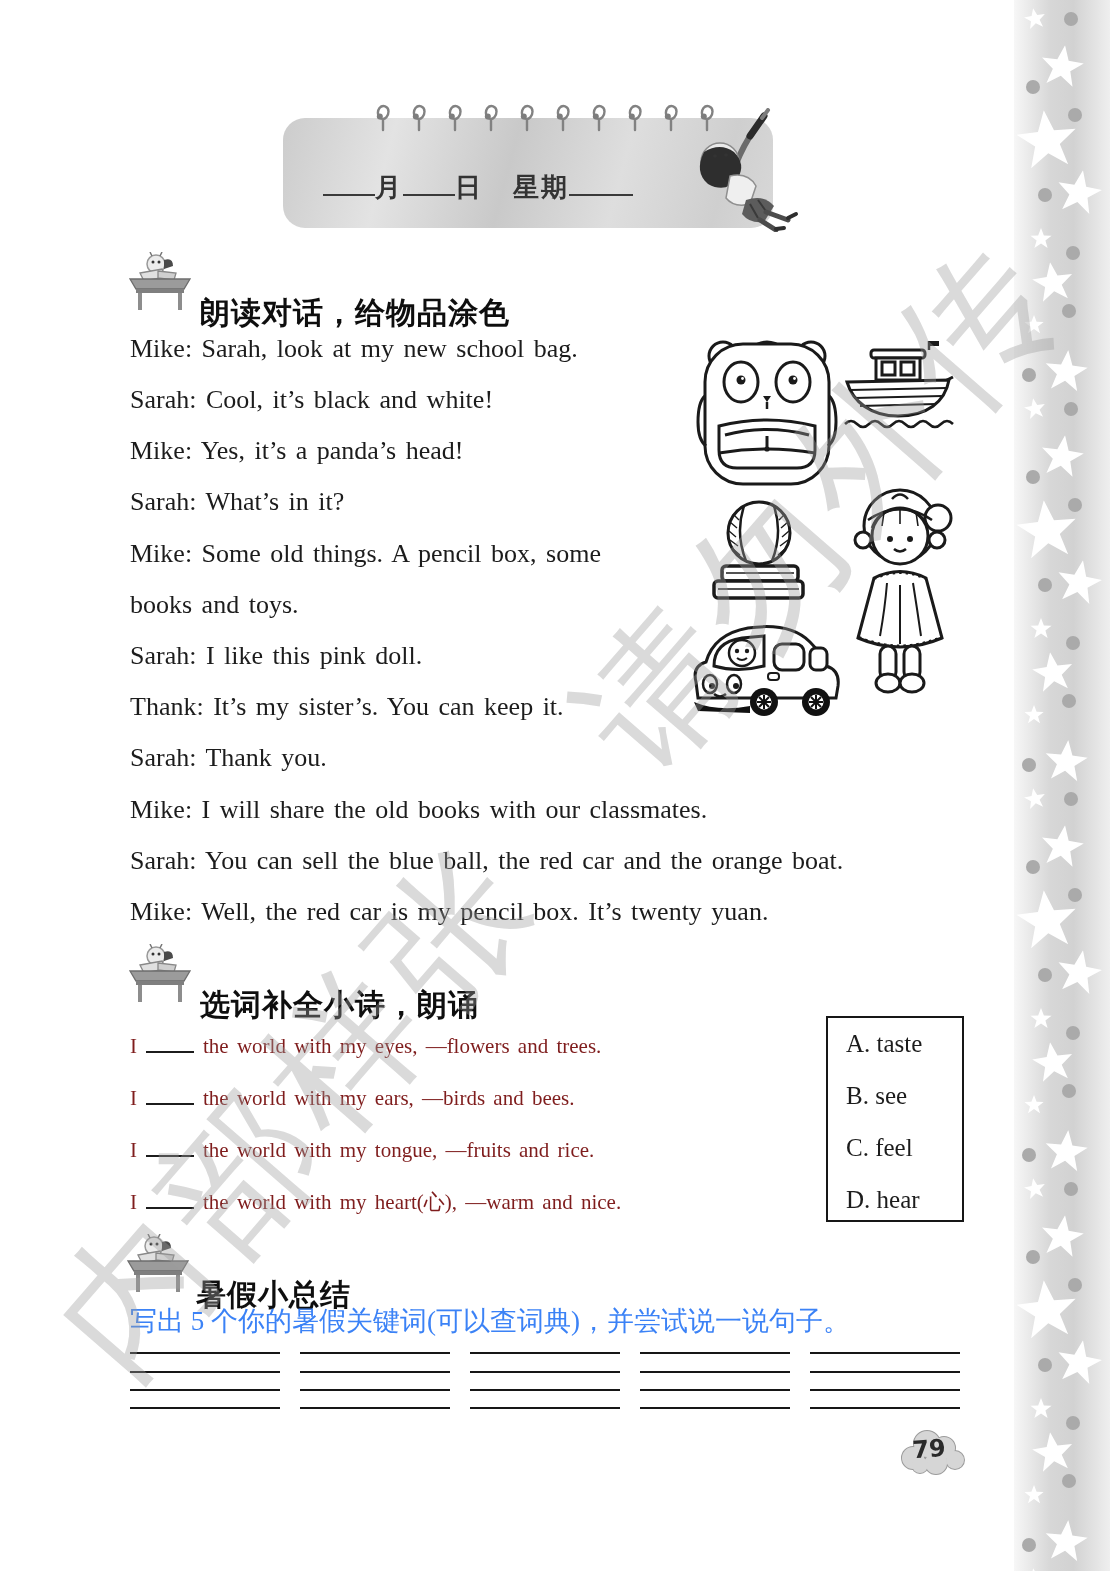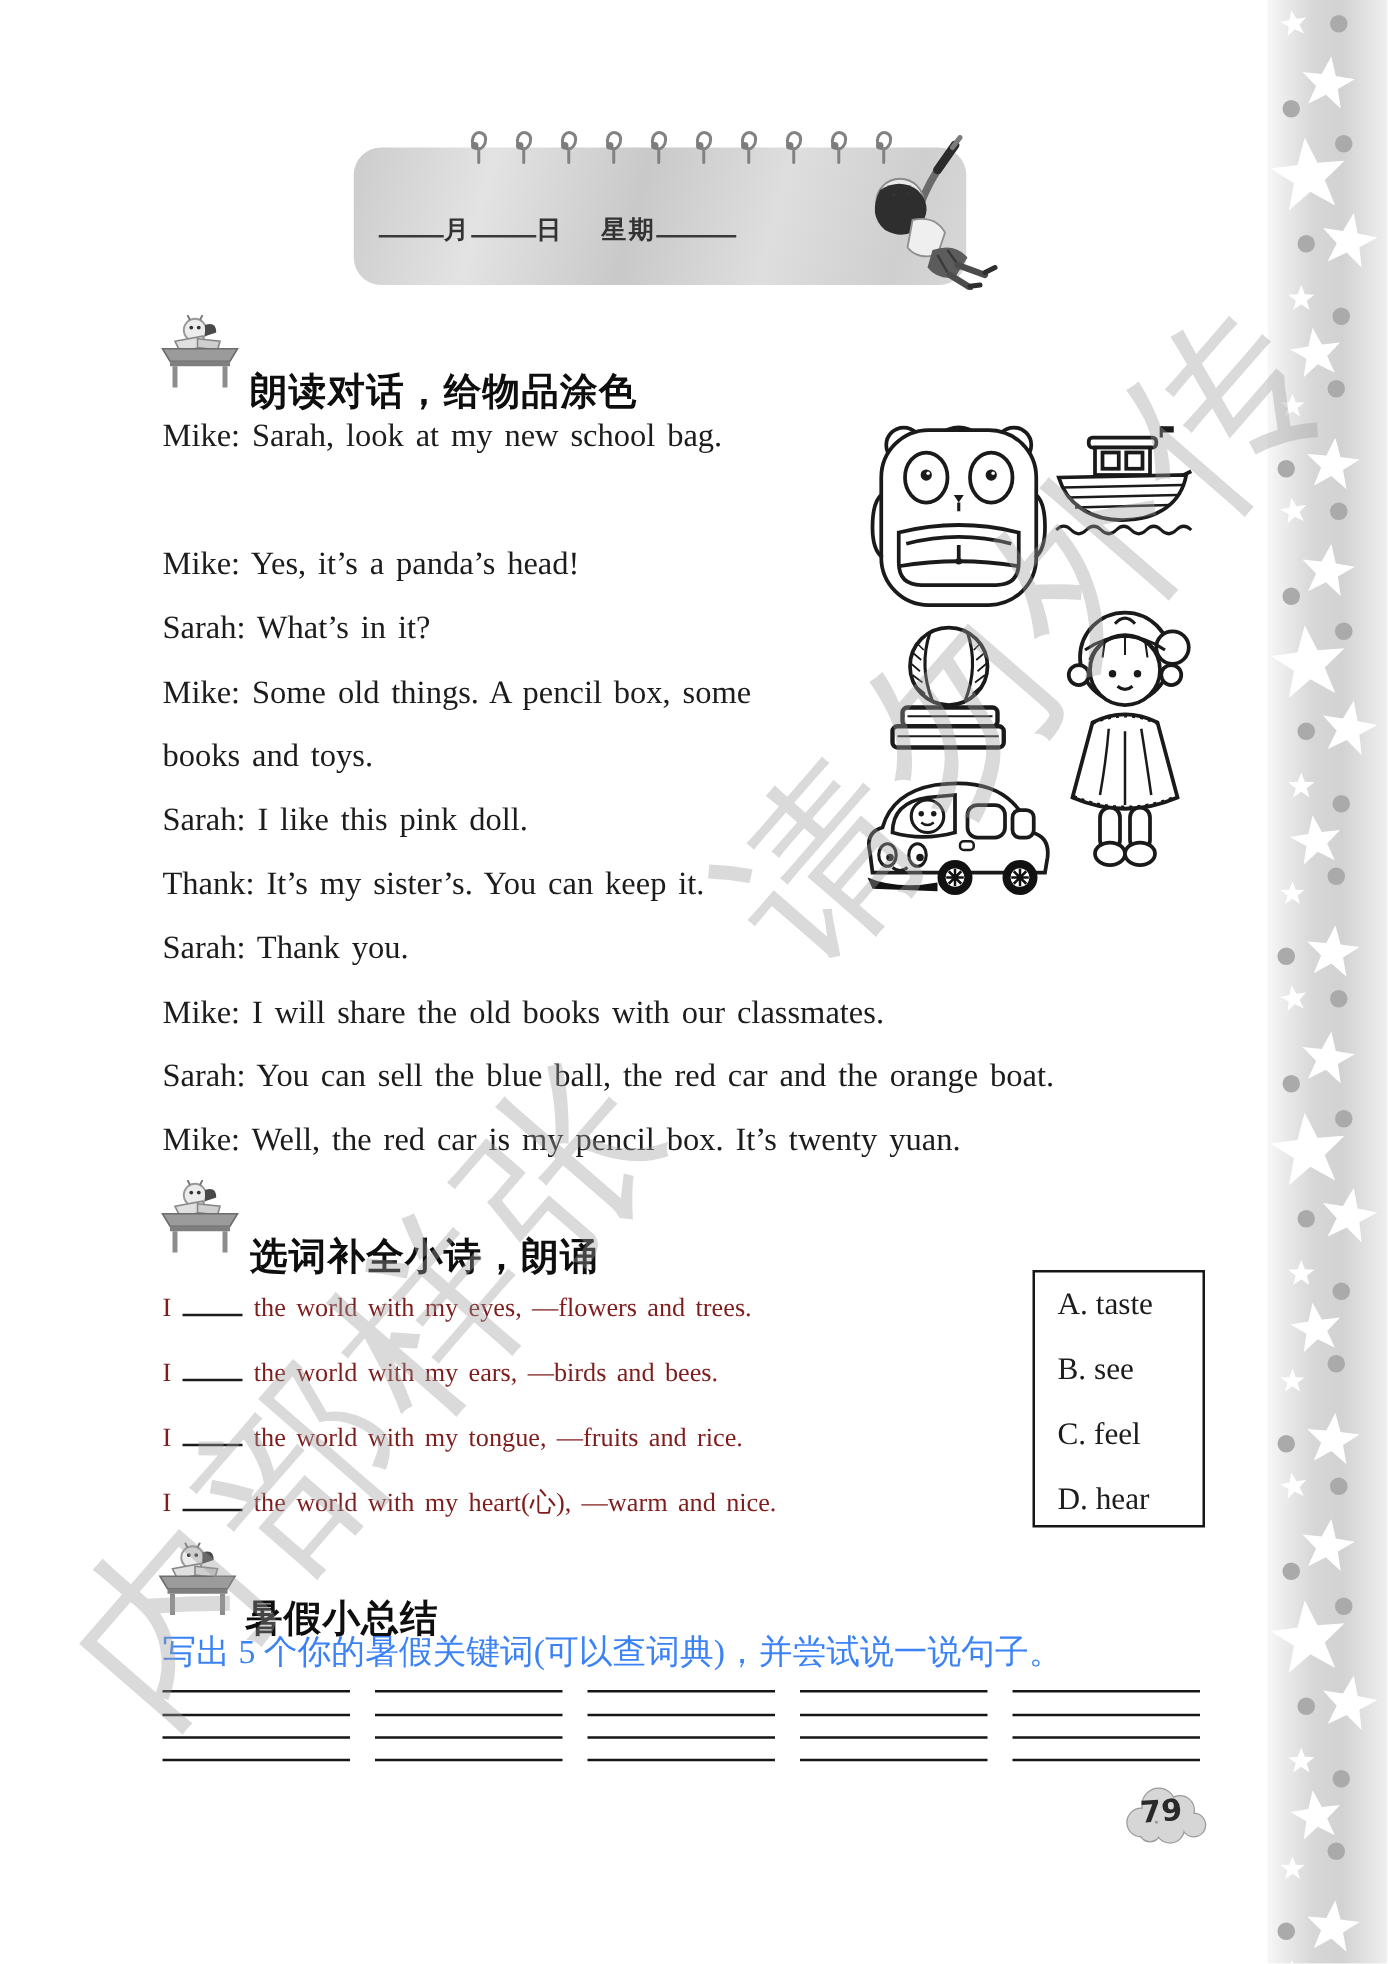--- a/index.html
+++ b/index.html
@@ -16,22 +16,22 @@
   
   .watermark{position:absolute;left:560px;top:810px;z-index:40;pointer-events:none;
              transform:translate(-50%,-50%) rotate(-49deg);
              font-size:150px;letter-spacing:10px;white-space:nowrap;color:#9f9f9f;opacity:0.38;
              font-family:"Liberation Serif", serif;}
 
   
   .date-header{position:absolute;left:283px;top:118px;width:490px;height:110px;border-radius:22px;z-index:6;
     background:linear-gradient(105deg,#cccccc 0%,#e3e3e3 22%,#c9c9c9 46%,#dedede 68%,#cfcfcf 88%,#d8d8d8 100%);}
   .rings{position:absolute;left:92px;top:-14px;display:flex;gap:20px;}
-  .date-line{position:absolute;left:20px;top:50px;font-family:Liberation Mono, monospace;
-             font-size:20px;font-weight:600;color:#333;letter-spacing:2px;white-space:nowrap;}
+  .date-line{position:absolute;left:40px;top:50px;font-family:Liberation Mono, monospace;
+             font-size:26px;font-weight:600;color:#333;letter-spacing:2px;white-space:nowrap;}
   .dblank{display:inline-block;width:52px;border-bottom:2.5px solid #3a3a3a;height:1em;vertical-align:baseline;}
   .wk{margin-left:30px;}
   .girl{position:absolute;left:375px;top:-10px;}
 
   
   .sec-icon{position:absolute;z-index:6;}
   .sec-title{position:absolute;z-index:6;font-family:"Liberation Sans", sans-serif;
              font-weight:900;font-size:30px;color:#0e0e0e;letter-spacing:1px;white-space:nowrap;}
 
   
@@ -197,20 +197,21 @@
     <path d="M12,21 L34,17 L38,25 L16,29 Z" fill="#e0e0e0" stroke="#888" stroke-width="1.3"></path>
     <path d="M30,19 L48,21 L46,28 L30,26 Z" fill="#cfcfcf" stroke="#888" stroke-width="1.3"></path>
     <path d="M2,27 L62,27 L56,37 L8,37 Z" fill="#9b9b9b" stroke="#6d6d6d" stroke-width="1.3"></path>
     <rect x="8" y="37" width="48" height="4" fill="#7f7f7f"></rect>
     <rect x="10" y="41" width="4" height="17" fill="#8d8d8d"></rect>
       <rect x="50" y="41" width="4" height="17" fill="#8d8d8d"></rect>
   </svg>
   <h2 class="sec-title" style="left:200px;top:268px">朗读对话，给物品涂色</h2>
 
   <div class="dline" style="top:334px">Mike: Sarah, look at my new school bag.</div>
+  <div class="dline" style="top:385px">Sarah: Cool, it’s black and white!</div>
   <div class="dline" style="top:436px">Mike: Yes, it’s a panda’s head!</div>
   <div class="dline" style="top:487px">Sarah: What’s in it?</div>
   <div class="dline" style="top:539px">Mike: Some old things. A pencil box, some</div>
   <div class="dline" style="top:590px">books and toys.</div>
   <div class="dline" style="top:641px">Sarah: I like this pink doll.</div>
   <div class="dline" style="top:692px">Thank: It’s my sister’s. You can keep it.</div>
   <div class="dline" style="top:743px">Sarah: Thank you.</div>
   <div class="dline" style="top:846px">Sarah: You can sell the blue ball, the red car and the orange boat.</div>
   <div class="dline" style="top:795px">Mike: I will share the old books with our classmates.</div>
   <div class="dline" style="top:897px">Mike: Well, the red car is my pencil box. It’s twenty yuan.</div>

